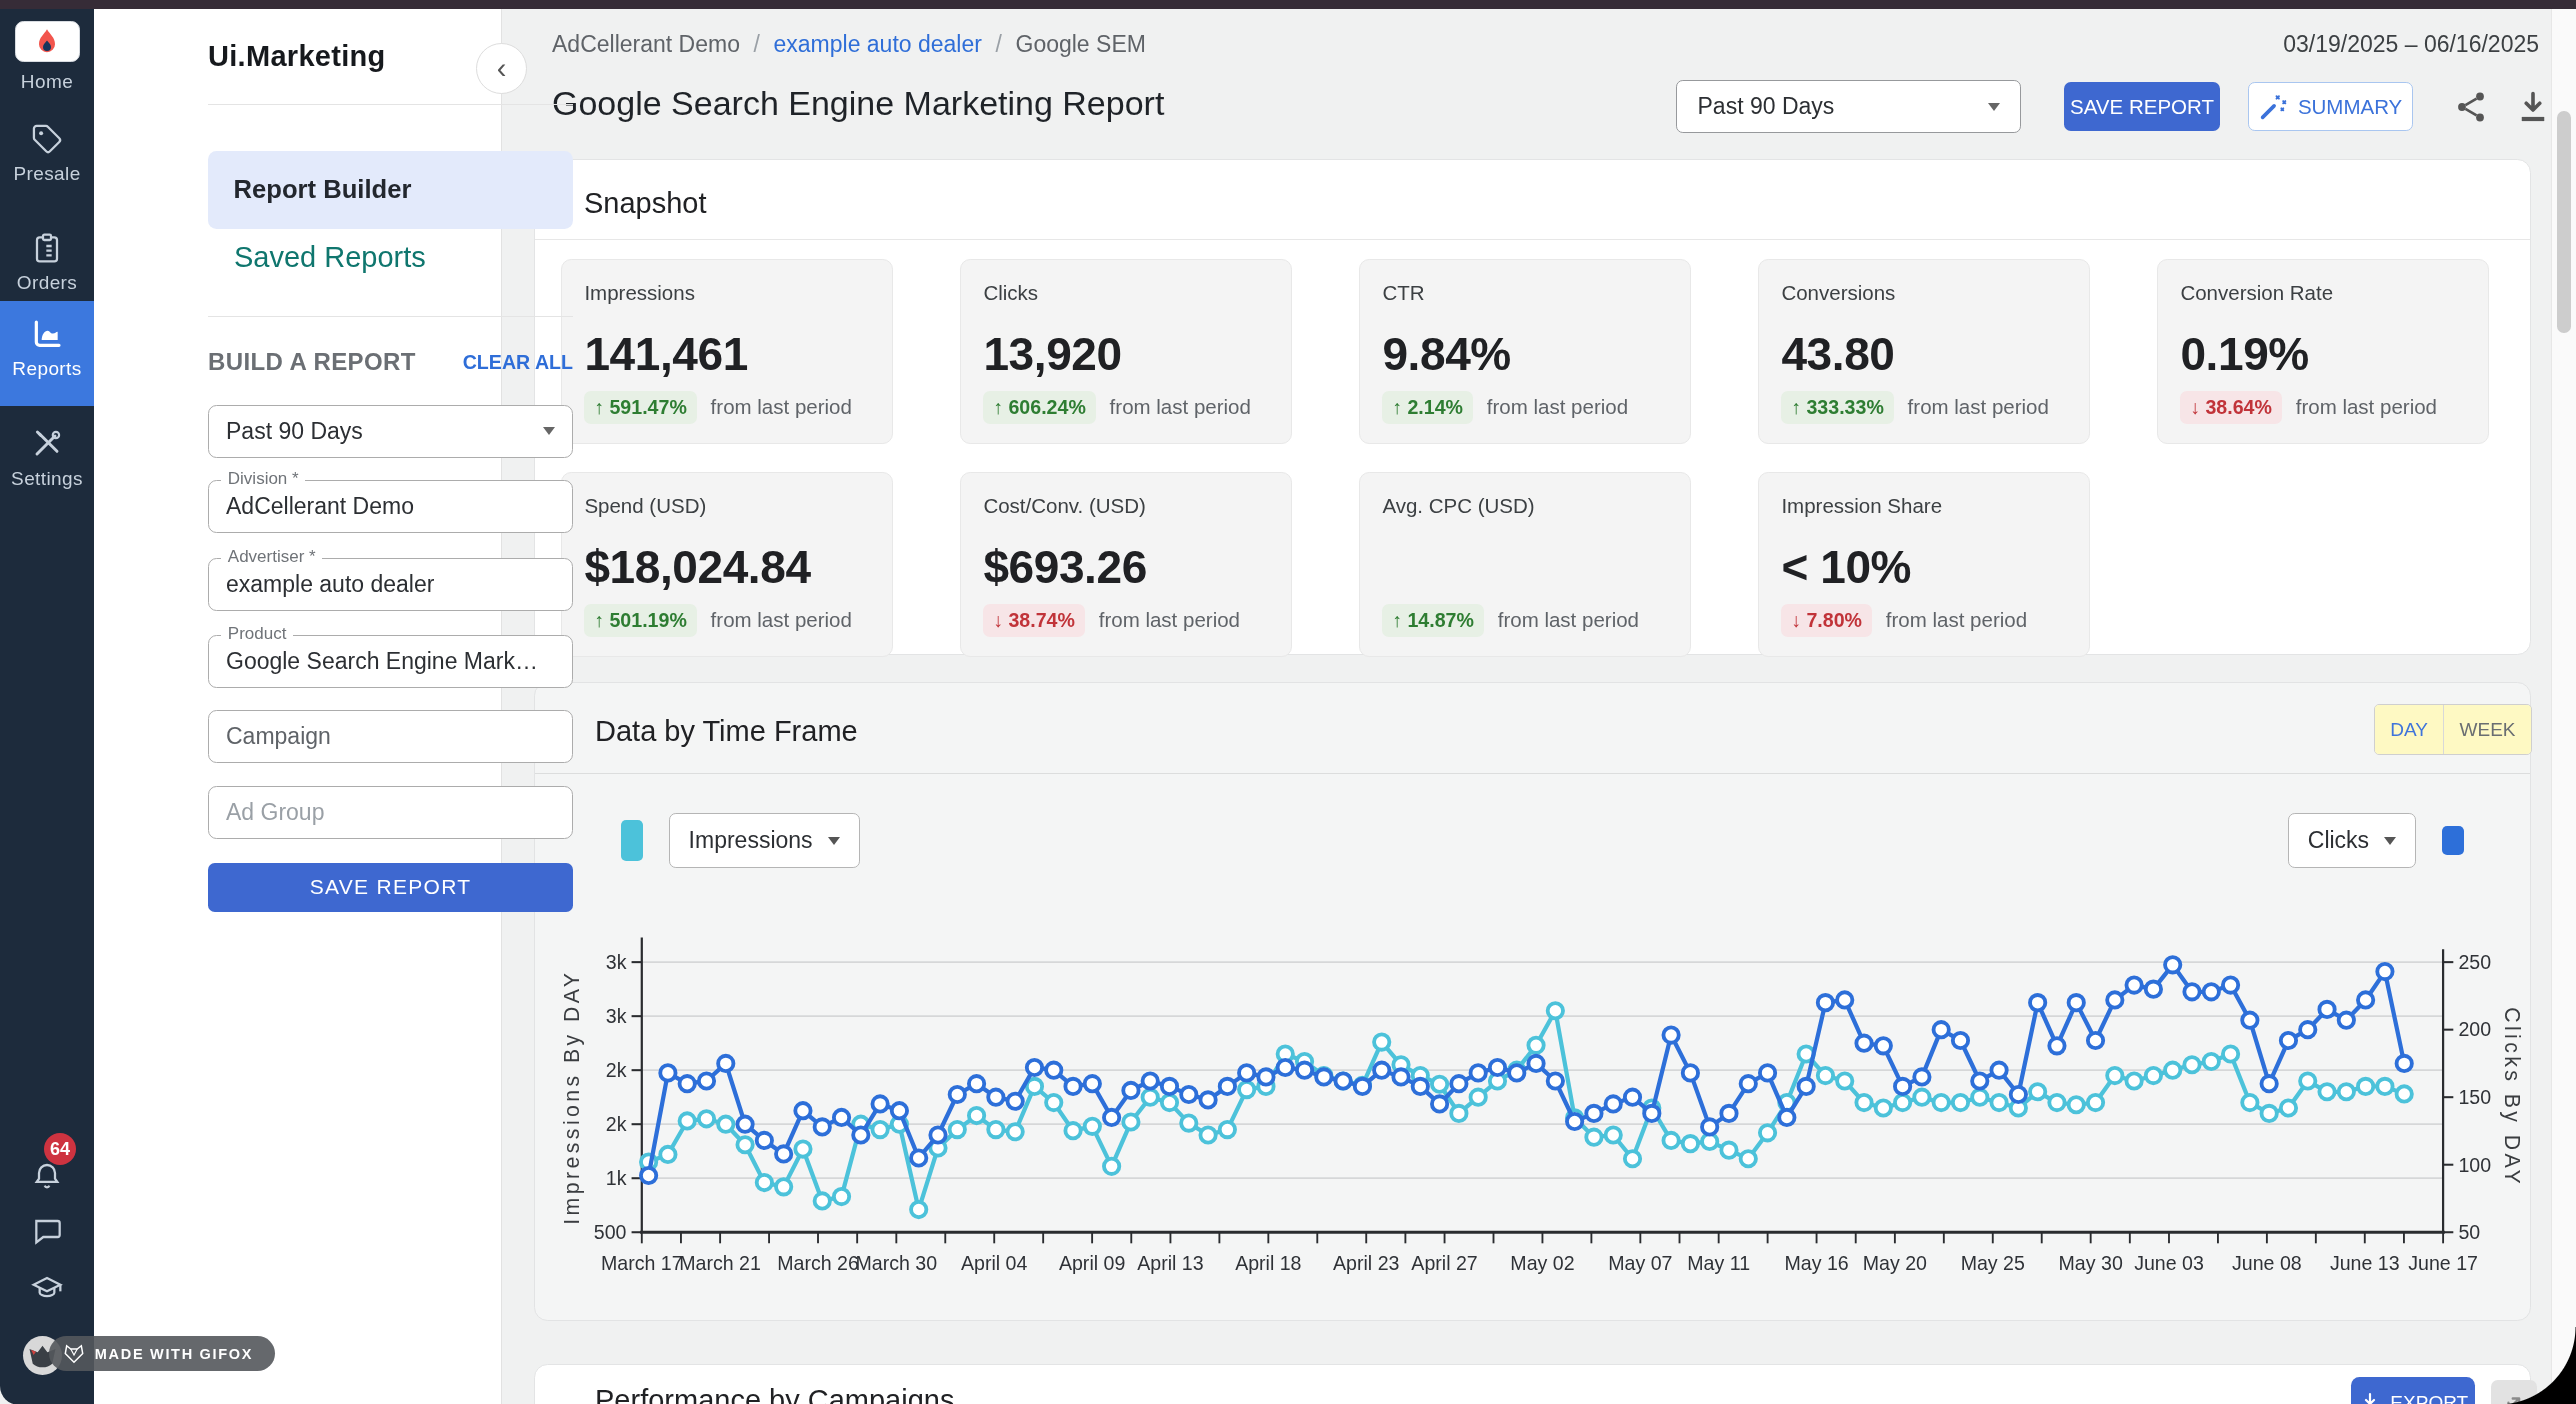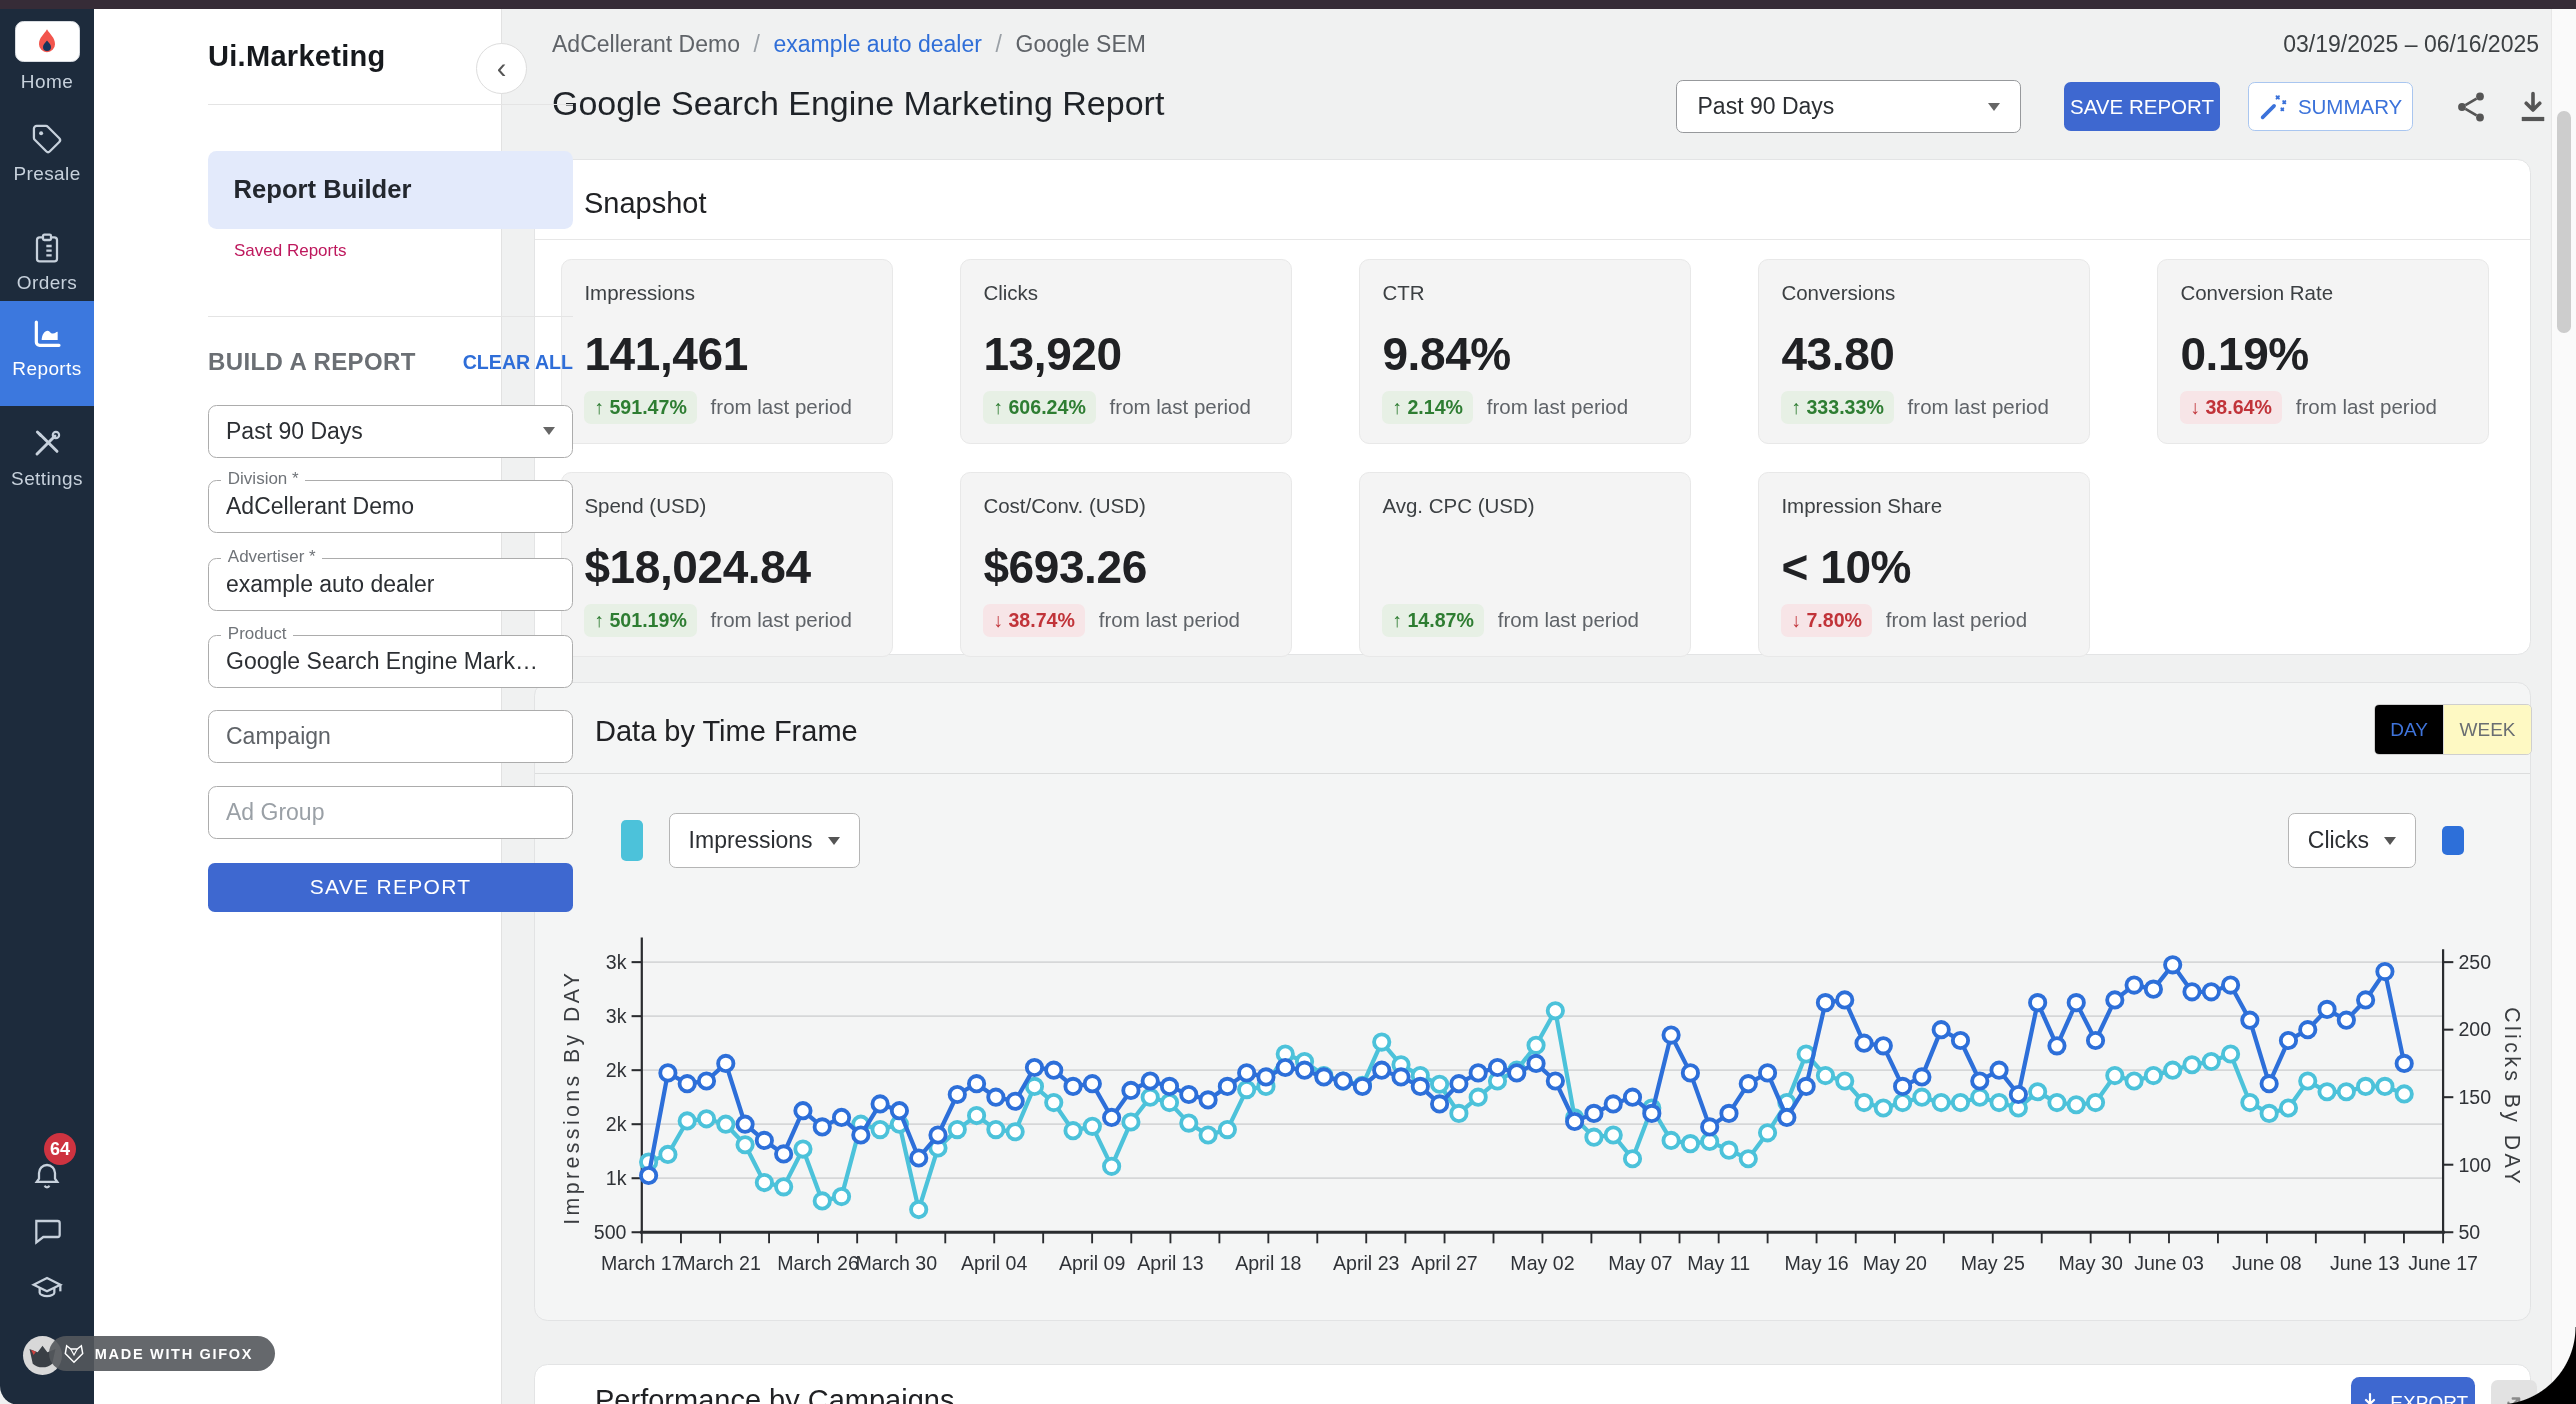--- a/index.html
+++ b/index.html
@@ -20,21 +20,21 @@
             display:flex;align-items:center;justify-content:center;}
   .ric{width:32px;height:32px;display:block;}
   #badge-64{position:absolute;left:44px;top:1133px;min-width:32px;height:32px;border-radius:16px;background:#ce3340;
             color:#fff;font-size:18px;display:flex;align-items:center;justify-content:center;z-index:7;font-weight:bold;}
   
   #panel{left:94px;top:8.5px;width:407px;height:1396px;background:#fff;border-right:1.7px solid #e2e2e2;z-index:4;}
   #app-title{left:114px;top:31px;font-size:29px;font-weight:bold;color:#16191d;letter-spacing:0.3px;}
   .pdiv{left:114px;width:365px;height:0;border-top:0.9px solid #e4e4e4;}
   #nav-builder{left:114px;top:142px;width:365px;height:78px;background:#e3eafb;border-radius:8.5px;
       display:flex;align-items:center;padding-left:25.6px;box-sizing:border-box;font-size:25.6px;font-weight:bold;color:#23272e;cursor:pointer;}
-  #nav-saved{left:140px;top:232px;font-size:17px;color:#be185d;cursor:pointer;}
+  #nav-saved{left:140px;top:232px;font-size:29px;color:#0f766e;cursor:pointer;}
   #build-head{left:114px;top:339px;font-size:24px;font-weight:bold;color:#6b6f74;letter-spacing:0.4px;}
   #clear-all{left:0;top:342px;width:479px;text-align:right;font-size:19.6px;font-weight:bold;color:#2f6ed8;cursor:pointer;}
   .field{position:absolute;left:114px;width:365px;height:53px;border:1.7px solid #acacac;border-radius:8.5px;background:#fff;
          box-sizing:border-box;display:flex;align-items:center;padding:0 17px;font-size:23px;cursor:pointer;}
   .flabel{position:absolute;top:-12px;left:12px;background:#fff;padding:0 6.8px;font-size:17px;color:#6f7378;}
   .fv{white-space:nowrap;overflow:hidden;color:#2c2f33;}
   .fv.lab{color:#5f6368;} .fv.ph{color:#9aa0a6;}
   .fcaret{margin-left:auto;width:0;height:0;border-left:6.8px solid transparent;border-right:6.8px solid transparent;border-top:8.5px solid #666;}
   #save-side{left:114px;top:854px;width:365px;height:49px;background:#3e68d0;border-radius:6.8px;border:none;
       color:#fff;font-size:21px;letter-spacing:1.3px;display:flex;align-items:center;justify-content:center;cursor:pointer;}
@@ -64,21 +64,21 @@
   .m-value{font-size:46px;font-weight:600;color:#202124;margin-top:22px;letter-spacing:-0.4px;}
   .m-foot{position:absolute;left:22px;bottom:19px;display:flex;align-items:center;gap:13.6px;font-size:20.5px;color:#5f6368;}
   .pill{display:flex;align-items:center;gap:5.1px;padding:5.1px 10.2px;border-radius:6.8px;font-size:19.6px;font-weight:bold;}
   .pill.up{background:#e7f0e5;color:#2e7d32;}
   .pill.down{background:#f7e5e7;color:#c13339;}
   
   #tf{left:534px;top:682px;width:1997px;height:639px;background:#f4f5f5;border:0.9px solid #e2e3e4;border-radius:13.6px;box-sizing:border-box;}
   #tf-title{position:absolute;left:60px;top:32px;font-size:29px;color:#202124;}
   #tf-toggle{position:absolute;left:1839px;top:21px;height:49px;display:flex;border:0.9px solid #cfcfcf;border-radius:5.1px;overflow:hidden;}
   .tg{padding:0 15.3px;display:flex;align-items:center;font-size:19px;cursor:pointer;}
-  .tg.on{background:#000000;color:#3f74db;}
+  .tg.on{background:#fef9c3;color:#3f74db;}
   .tg.off{background:#fef9c3;color:#6a6e72;border-left:0.9px solid #d8d8d8;}
   #tf-div{position:absolute;left:0;top:90px;width:100%;border-top:0.9px solid #dcdddd;}
   #legend{position:absolute;left:0;top:130px;width:100%;height:55px;display:flex;align-items:center;}
   .swatch{width:22px;height:41px;border-radius:5.1px;}
   .tf-select{height:55px;border:1.7px solid #b5b5b5;border-radius:6.8px;background:#fff;display:flex;align-items:center;
      gap:15.3px;padding:0 19px;font-size:23px;color:#2c2f33;box-sizing:border-box;cursor:pointer;}
   .tf-caret{width:0;height:0;border-left:6.8px solid transparent;border-right:6.8px solid transparent;border-top:8.5px solid #555;}
   #chart-wrap{position:absolute;left:0;top:205px;width:1997px;height:409px;}
   
   #perf{left:534px;top:1364px;width:1997px;height:119px;background:#fff;border:0.9px solid #e3e4e5;border-radius:13.6px;box-sizing:border-box;}

